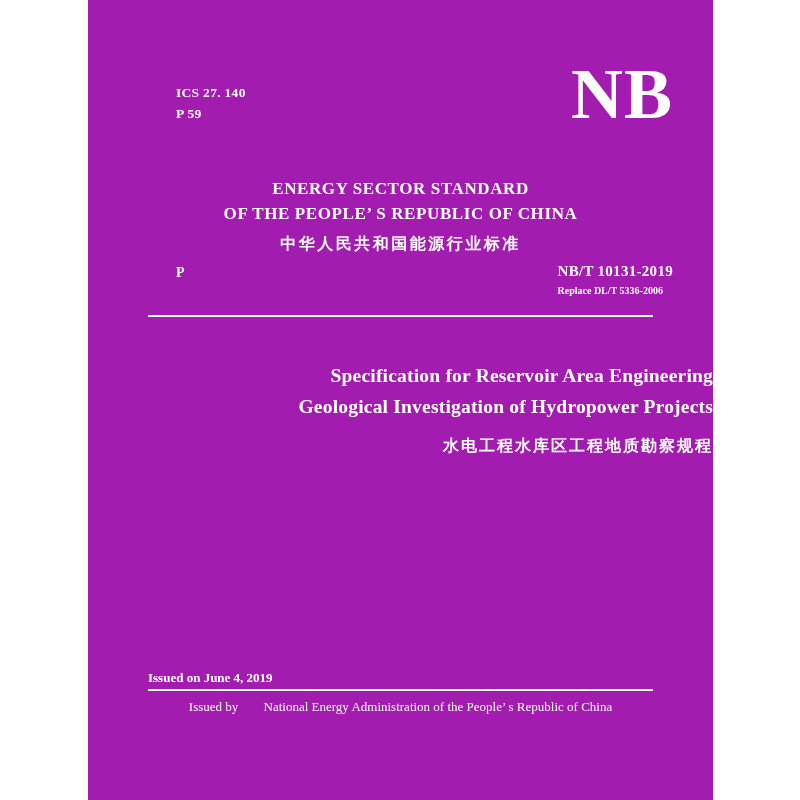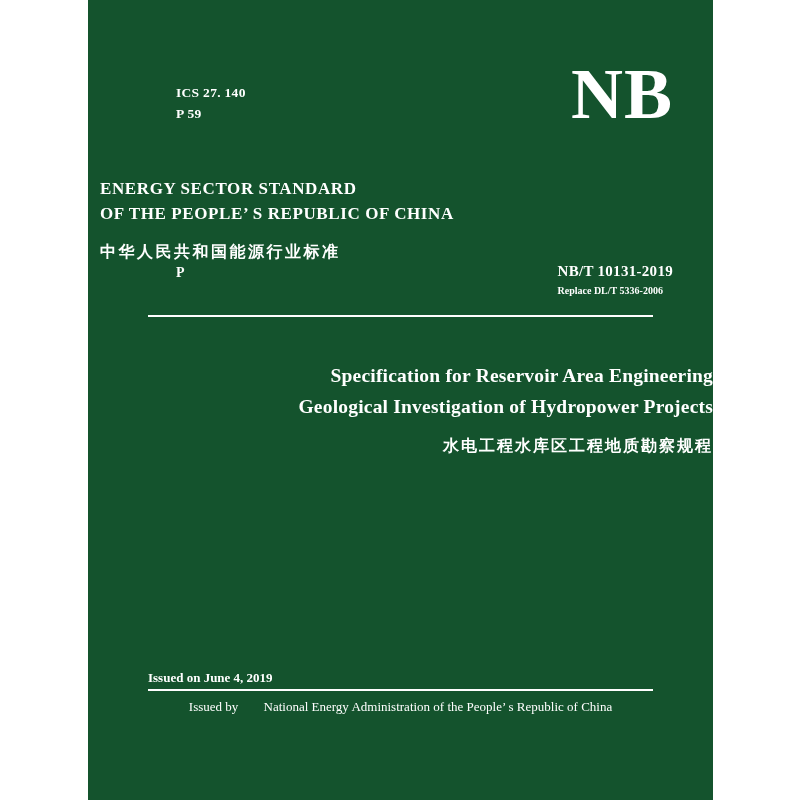--- a/index.html
+++ b/index.html
@@ -11,21 +11,21 @@
   }
   body {
     font-family: "Liberation Serif", serif;
   }
   .page {
     position: absolute;
     left: 88px;
     top: 0px;
     width: 625px;
     height: 800px;
-    background: #14532d;
+    background: #a21caf;
     color: #ffffff;
     overflow: hidden;
   }
   
   .codes {
     position: absolute;
     left: 88px;
     top: 82px;
     font-weight: bold;
     font-size: 13.5px;
@@ -40,37 +40,37 @@
     font-family: "Liberation Serif", serif;
     font-weight: bold;
     font-size: 72px;
     line-height: 72px;
     letter-spacing: 1px;
     color: #ffffff;
   }
   
   .heading {
     position: absolute;
-    left: 12px;
+    left: 0;
     top: 176px;
     width: 625px;
-    text-align: left;
+    text-align: center;
   }
   .heading .en1,
   .heading .en2 {
     font-weight: bold;
     font-size: 17px;
     letter-spacing: 0.6px;
     line-height: 25px;
   }
   .heading .cn {
     font-weight: bold;
     font-size: 16px;
     letter-spacing: 2.5px;
-    margin-top: 16px;
+    margin-top: 8px;
     font-family: "DejaVu Sans", sans-serif;
   }
   
   .p-mark {
     position: absolute;
     left: 88px;
     top: 265px;
     font-weight: bold;
     font-size: 14px;
   }

